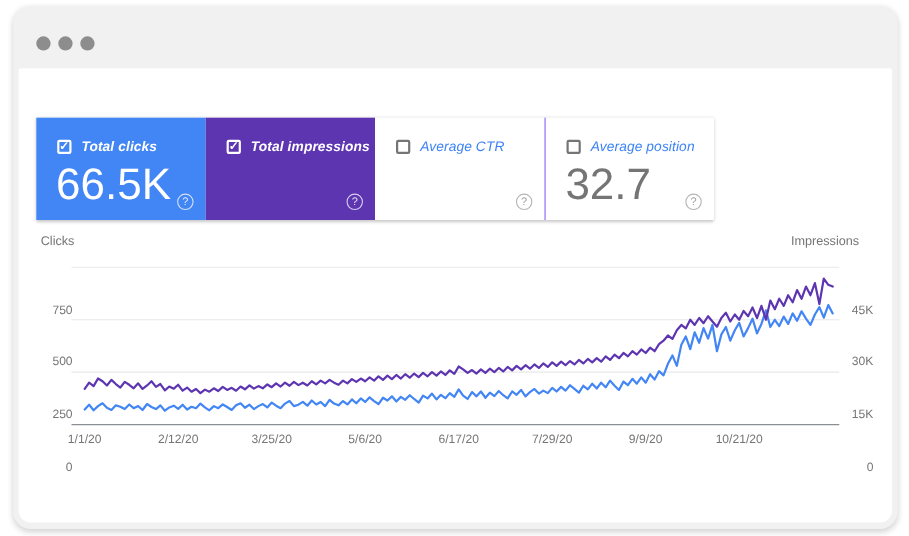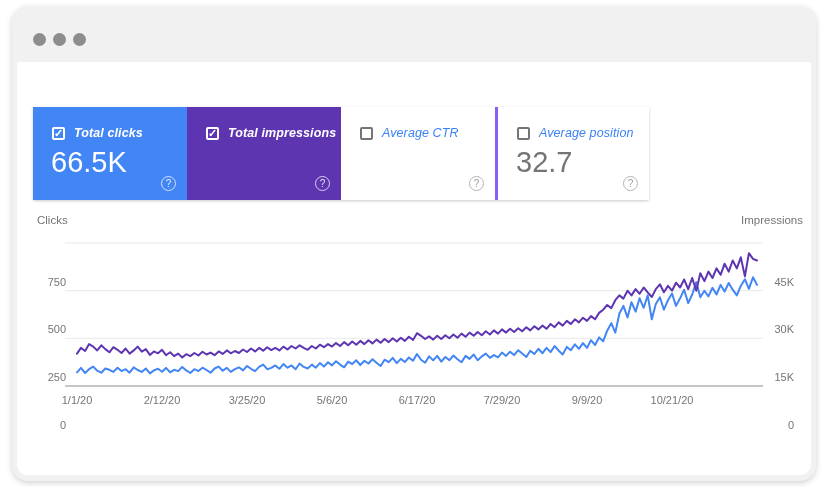--- a/index.html
+++ b/index.html
@@ -12,40 +12,40 @@
   .dot { width:13px; height:13px; border-radius:50%; background:#8d8d8d; }
   .content { position:absolute; left:5px; right:5px; top:56px; bottom:6px;
     background:#ffffff; border-radius:2px 2px 11px 11px; overflow:hidden; }
 
   
   .cards { position:absolute; left:16px; top:45px; display:flex;
     border-radius:2px; box-shadow:0 1px 3px rgba(0,0,0,.22); }
   .card { position:relative; width:154px; height:93px; background:#fff; }
   .card.c-blue   { background:#4285f4; }
   .card.c-purple { background:#5e35b1; }
-  .card.divider  { border-left:3px solid #8b5cf6; }
+  .card.divider  { border-left:1px solid #8b5cf6; }
   .card-top { position:absolute; left:19px; top:19px; display:flex; align-items:center; gap:9px; }
   .checkbox { width:13px; height:13px; border:2px solid #fff; border-radius:2px;
     display:flex; align-items:center; justify-content:center;
     font-size:11px; line-height:11px; color:#fff; font-weight:bold; }
   .card.white .checkbox { border-color:#757575; color:transparent; }
   .card-label { font-size:12.5px; font-weight:700; color:#fff; letter-spacing:.1px;font-style:italic; }
   .card.white .card-label { color:#3b82f6; font-weight:500; }
-  .card-value { position:absolute; left:18px; top:39px; font-size:29px; color:#fff; }
+  .card-value { position:absolute; left:18px; top:39px; font-size:40px; color:#fff; }
   .card.white .card-value { color:#757575; }
   .help { position:absolute; right:11px; bottom:9px; width:15px; height:15px;
     border:1px solid rgba(255,255,255,.75); color:rgba(255,255,255,.85);
     border-radius:50%; font-size:10px; line-height:13px; text-align:center; }
   .card.white .help { border-color:#b5b5b5; color:#9e9e9e; }
 
   
   .chart { position:absolute; inset:0;text-decoration:underline; }
   .axis-title { position:absolute; font-size:11.5px; color:#757575; }
   .axis-title.left  { left:20px;  top:152px; }
-  .axis-title.right { right:8px; top:152px; }
+  .axis-title.right { right:30px; top:152px; }
   .ytick { position:absolute; width:42px; font-size:11px; color:#757575;margin-top:40px; }
   .ytick.l { left:7px;  text-align:right; }
   .ytick.r { right:17px; text-align:right; }
   .xtick { position:absolute; width:64px; top:332px; font-size:11px;
     color:#757575; text-align:center; }
   svg.plot { position:absolute; left:0; top:0; }
 </style>
 </head>
 <body>
 

